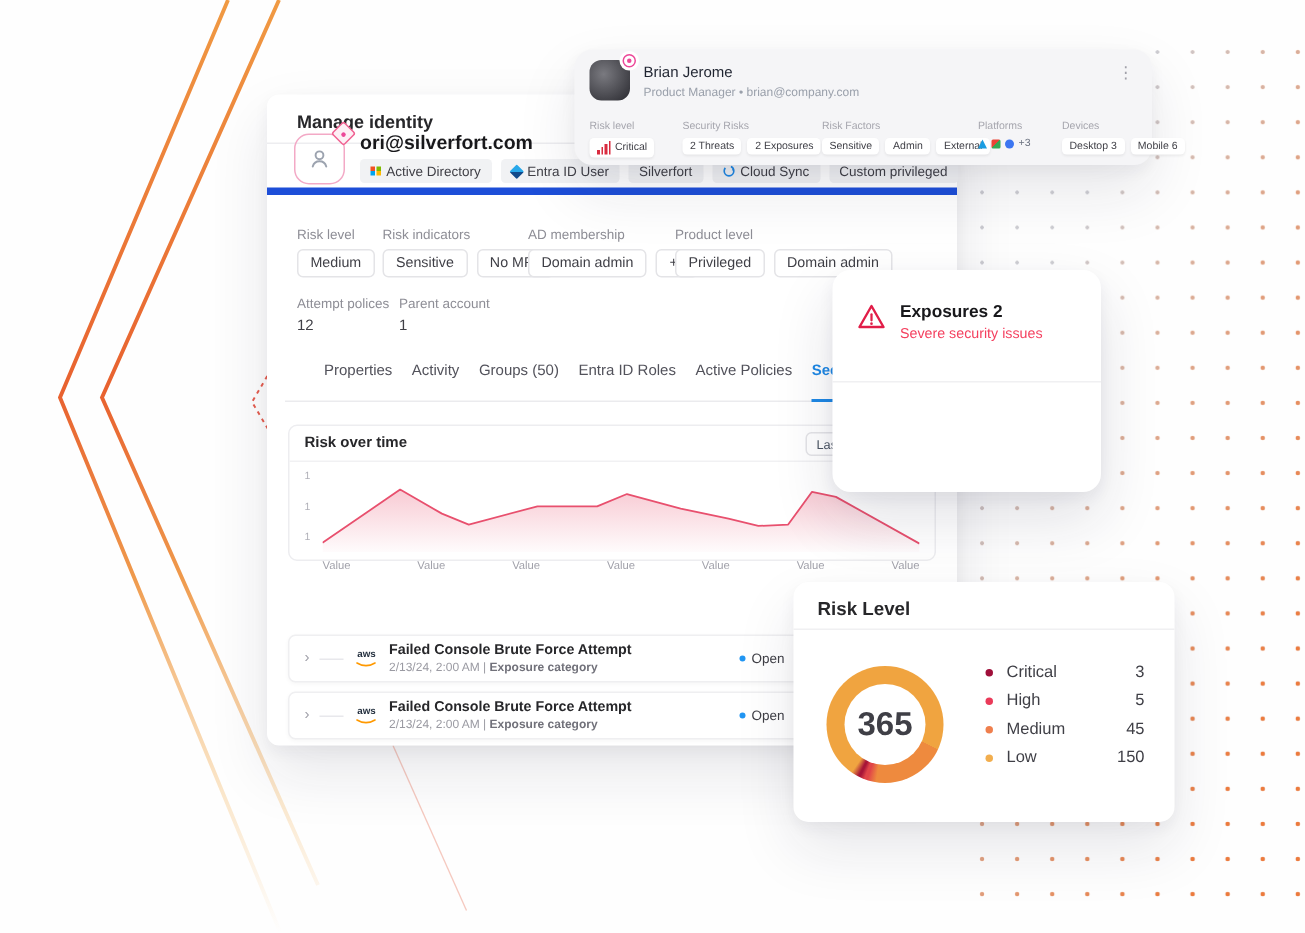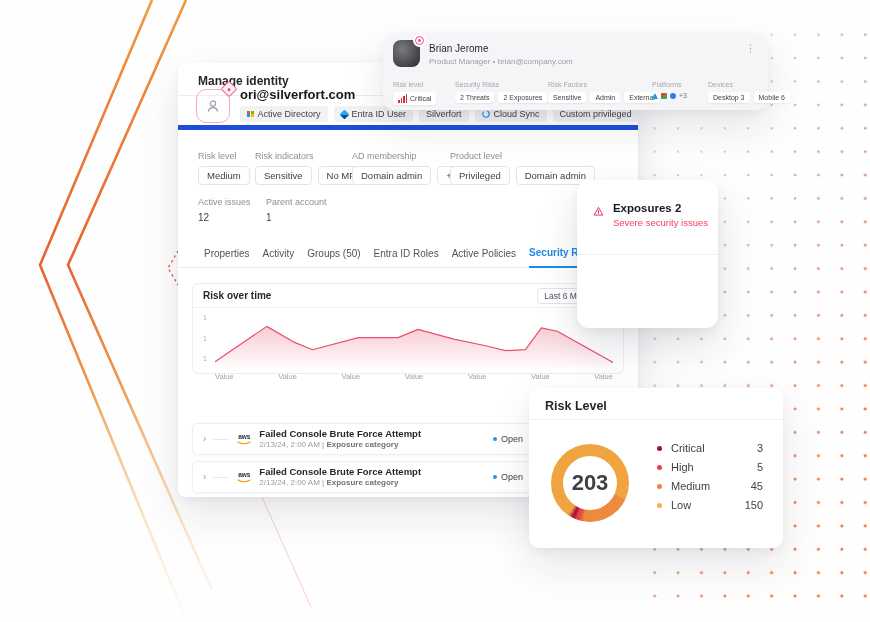--- a/index.html
+++ b/index.html
@@ -65,22 +65,22 @@
   .entraicon{width:7px;height:7px;background:linear-gradient(135deg,#28a8ea 50%,#114a8b 50%);
              transform:rotate(45deg);border-radius:1px}
   .m-kebab{position:absolute;right:18px;top:8px;font-size:12px;color:#a1a1aa;cursor:default}
   .m-fields{position:absolute;top:79px;left:0;right:0;height:100px}
   .f-group{position:absolute}
   .f-label{font-size:9px;color:#8e8e96;margin-bottom:5px;white-space:nowrap}
   .f-chips{display:flex;gap:6px}
   .chip-o{border:1px solid #e4e4e7;border-radius:4px;padding:3px 8px;font-size:9.5px;color:#3f3f46;
           background:#fff;white-space:nowrap}
   .f-val{font-size:10px;color:#3f3f46}
-  .m-tabs{position:absolute;top:179px;left:0;right:0;height:26px;display:flex;gap:13px;
-          padding-left:26px;align-items:flex-end;border-bottom:1px solid #ebebee}
+  .m-tabs{position:absolute;top:179px;left:12px;right:0;height:26px;display:flex;gap:13px;
+          padding-left:26px;border-bottom:1px solid #ebebee}
   .tab{font-size:10px;color:#52525b;padding-bottom:8px;white-space:nowrap;cursor:pointer}
   .tab.active{color:#1e88e5;font-weight:700;border-bottom:2px solid #1e88e5;margin-bottom:-1px}
   .m-panel{position:absolute;top:220px;left:14px;width:432px;height:91px;
            border:1px solid #ededf0;border-radius:6px;background:#fff}
   .rp-head{display:flex;justify-content:space-between;align-items:center;height:24px;
            padding:0 10px;border-bottom:1px solid #f1f1f3}
   .rp-title{font-size:10px;font-weight:700;color:#27272a}
   .rp-range{display:flex;align-items:center;gap:4px;border:1px solid #e4e4e7;border-radius:4px;
             padding:2px 6px;font-size:8.5px;color:#4b5563;white-space:nowrap;cursor:pointer}
   .rp-body{position:absolute;top:28px;left:22px;right:10px;height:56px}
@@ -97,21 +97,21 @@
   .awsicon{position:relative;width:16px;height:12px;font-size:6.5px;font-weight:800;color:#232f3e;
            text-align:center;line-height:8px}
   .awsicon svg{position:absolute;left:1px;bottom:0}
   .exp-title{font-size:9.5px;font-weight:700;color:#27272a;line-height:1.25}
   .exp-sub{font-size:8px;color:#9a9aa2;line-height:1.3}
   .exp-sub b{color:#71717a;font-weight:700}
   .exp-status{position:absolute;left:300px;display:flex;align-items:center;gap:4px;font-size:9px;color:#3f3f46}
   .exp-dot{width:4px;height:4px;border-radius:50%}
 
   
-  #summary-card{left:577px;top:180px;width:141px;height:148px;border-radius:12px;z-index:4;
+  #summary-card{left:555px;top:180px;width:179px;height:148px;border-radius:12px;z-index:4;
                 box-shadow:0 18px 40px rgba(30,30,60,.13),0 4px 10px rgba(30,30,60,.06)}
   .s-item{position:absolute;left:16px;right:10px;display:flex;gap:9px;align-items:flex-start}
   .s-title{font-size:11.5px;font-weight:800;color:#18181b;margin-bottom:3px;white-space:nowrap}
   .s-sub{font-size:9.5px;white-space:nowrap}
   .s-div{position:absolute;left:0;right:0;top:74px;border-top:1px solid #f0f0f2}
 
   
   #risk-card{left:529px;top:388px;width:254px;height:160px;z-index:4}
   .r-title{position:absolute;top:0;left:0;right:0;height:32px;padding:11px 16px;
            font-size:12.5px;font-weight:700;color:#27272a;border-bottom:1px solid #f0f0f2}
@@ -271,21 +271,21 @@
         </div>
       </div>
       <div class="f-group" style="left:272px;top:9px">
         <div class="f-label">Product level</div>
         <div class="f-chips">
           <span class="chip-o">Privileged</span>
           <span class="chip-o">Domain admin</span>
         </div>
       </div>
       <div class="f-group" style="left:20px;top:55px">
-        <div class="f-label">Active issues</div>
+        <div class="f-label">Attempt polices</div>
         <div class="f-val">12</div>
       </div>
       <div class="f-group" style="left:88px;top:55px">
         <div class="f-label">Parent account</div>
         <div class="f-val">1</div>
       </div>
     </div>
 
     <div class="m-tabs">
       <span class="tab">Properties</span>
@@ -392,21 +392,21 @@
         <div class="s-title">Exposures 2</div>
         <div class="s-sub" style="color:#f43f5e">Severe security issues</div>
       </span>
     </div>
     <div class="s-div"></div>
   </div>
 
   <div class="card" id="risk-card">
     <div class="r-title">Risk Level</div>
     <div class="donut" style="background: conic-gradient(from 115deg, rgb(238, 138, 62) 6deg, rgb(238, 138, 62) 73.8deg, rgb(224, 68, 72) 82.8deg, rgb(224, 68, 72) 85.7deg, rgb(168, 21, 56) 90.4deg, rgb(168, 21, 56) 92.2deg, rgb(240, 164, 64) 100deg, rgb(240, 164, 64) 354deg);"></div>
-    <div class="donut-num">203</div>
+    <div class="donut-num">365</div>
     <div class="r-legend">
       <div class="lg-row">
         <span class="lg-dot" style="background: rgb(159, 15, 58);"></span>
         <span>Critical</span>
         <span class="lg-val">3</span>
       </div>
       <div class="lg-row">
         <span class="lg-dot" style="background: rgb(234, 58, 89);"></span>
         <span>High</span>
         <span class="lg-val">5</span>

